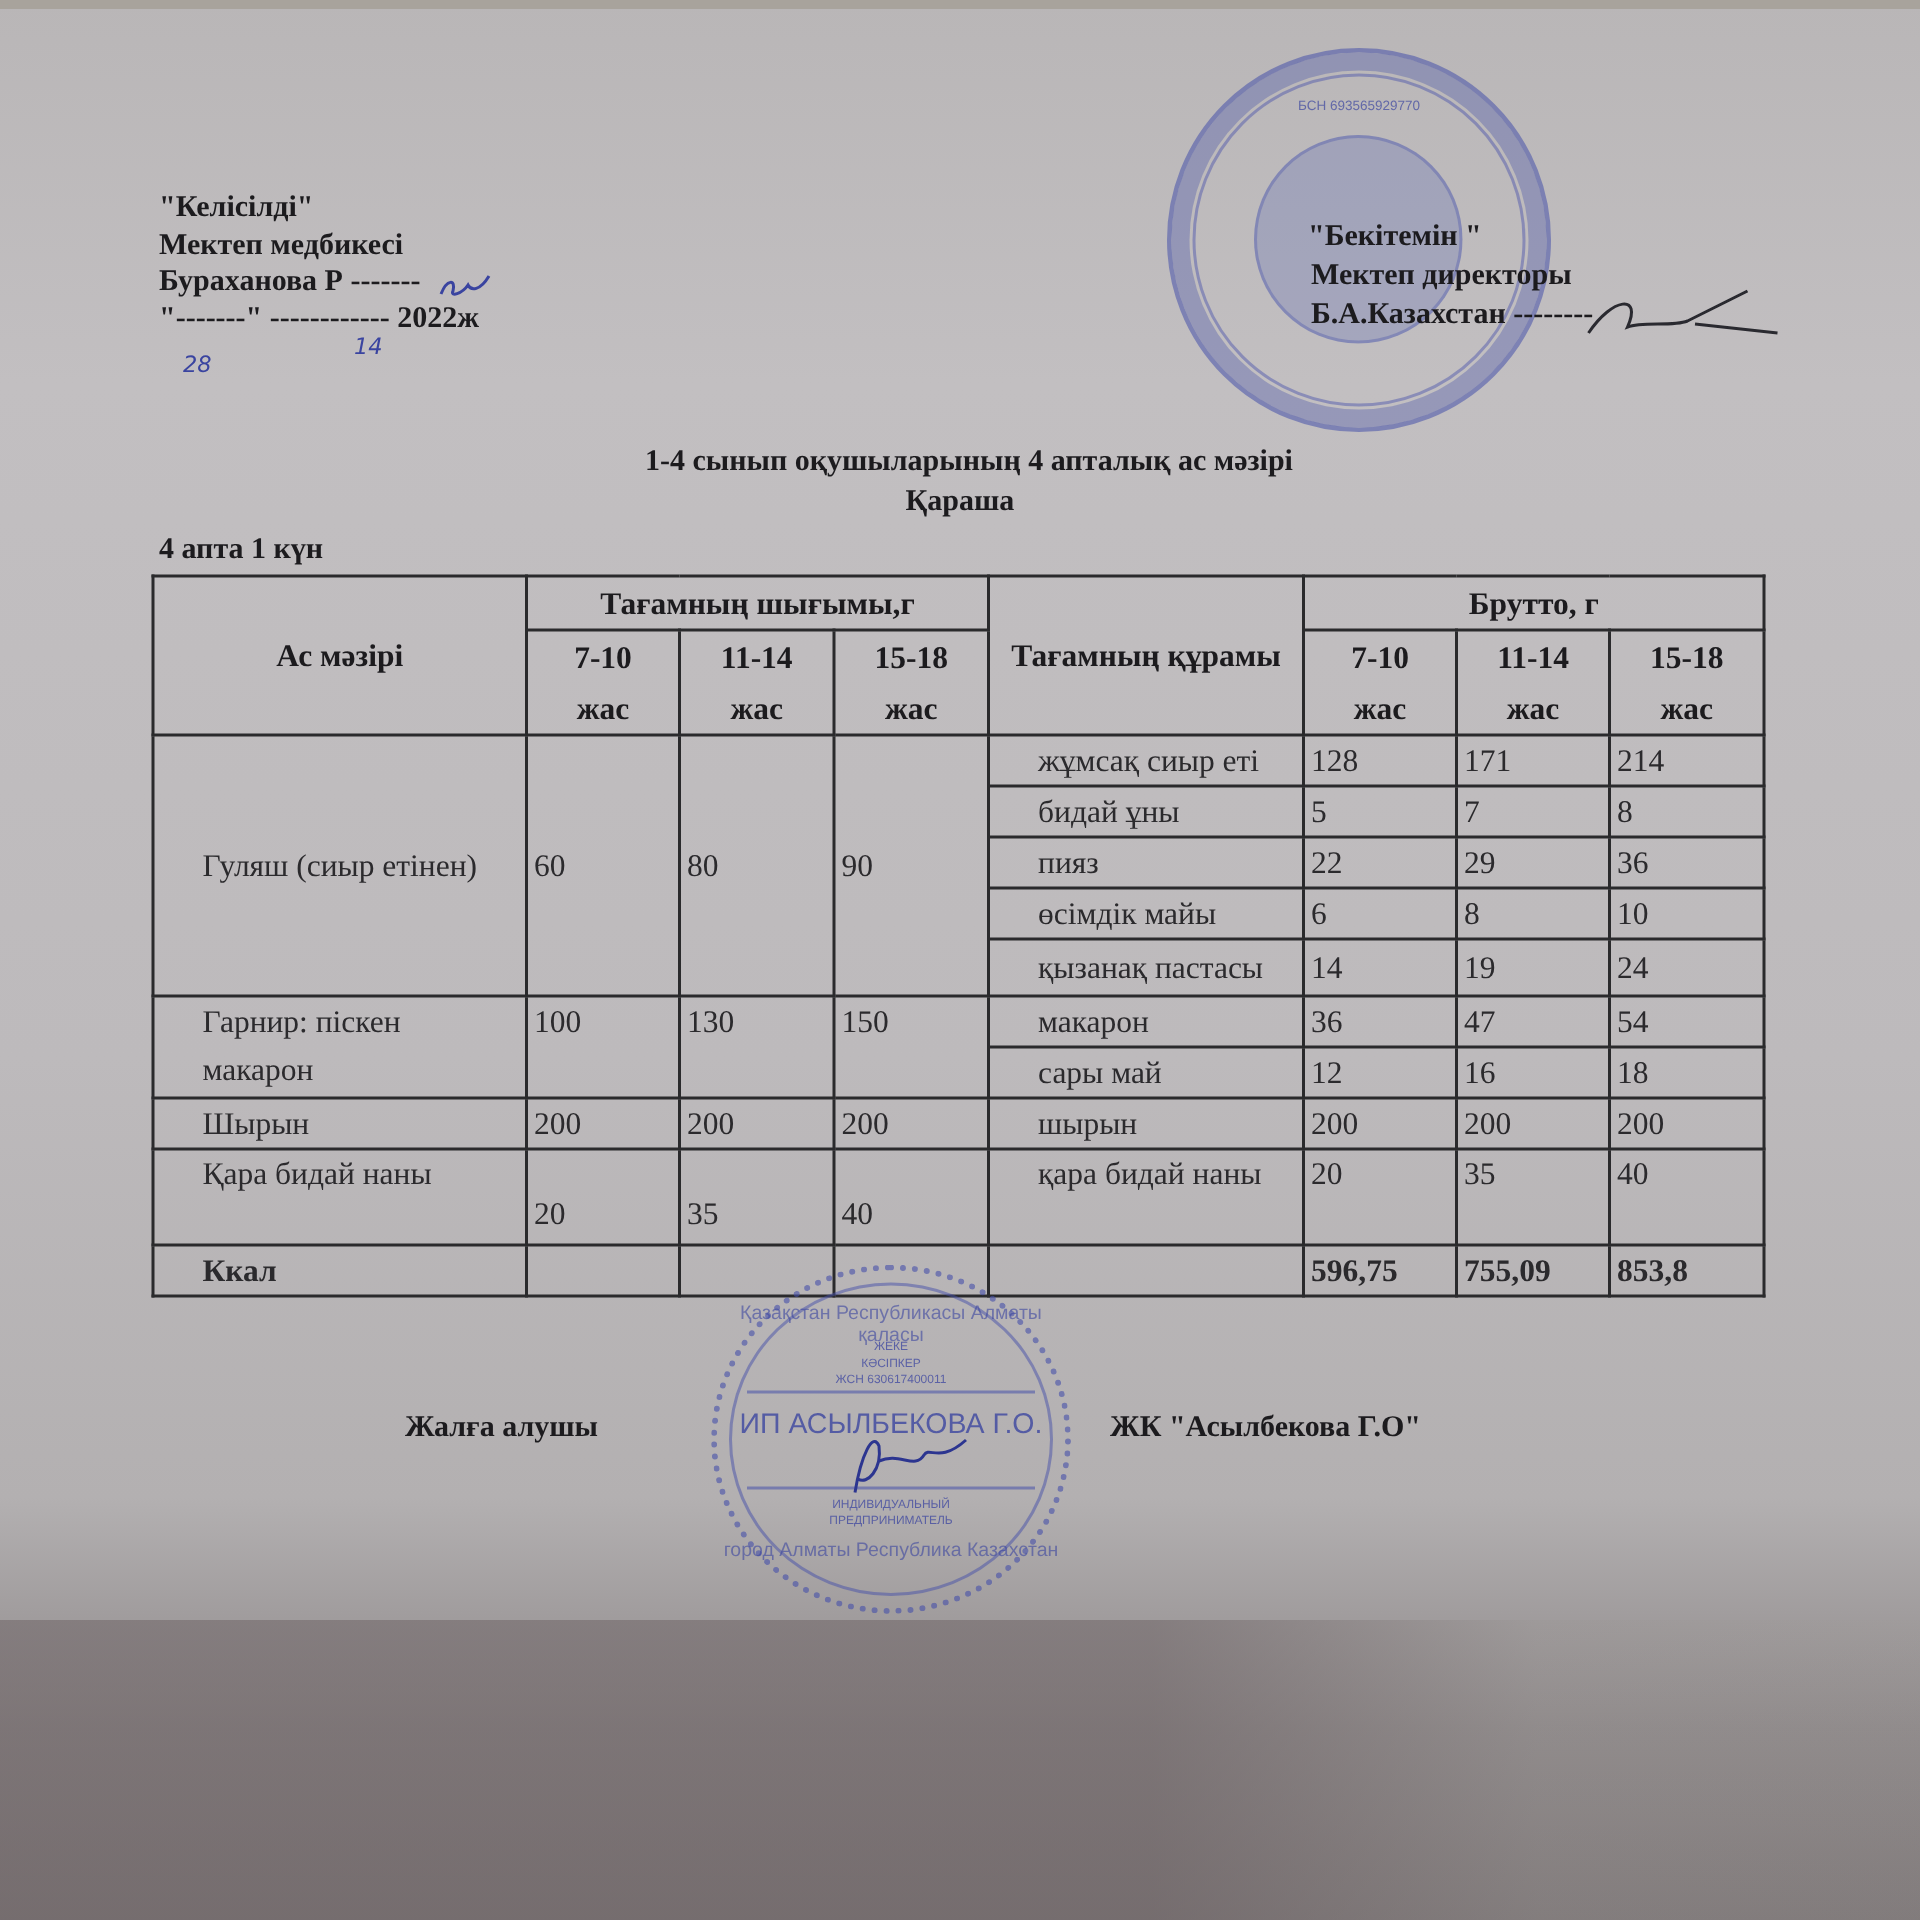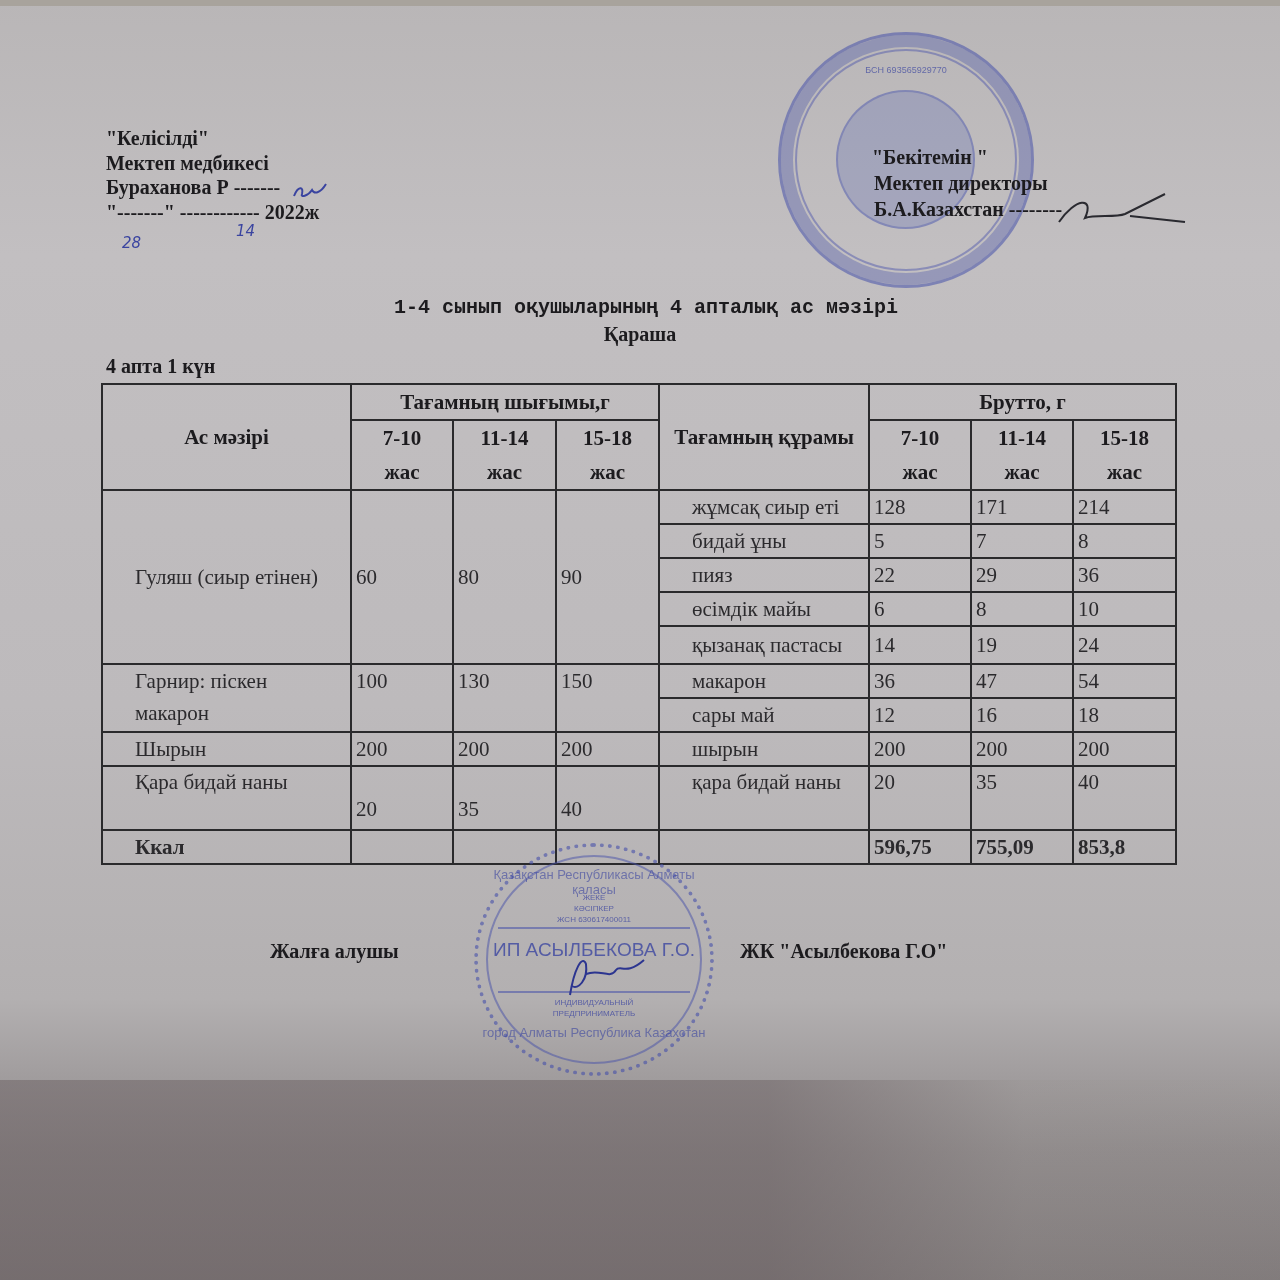--- a/index.html
+++ b/index.html
@@ -11,21 +11,21 @@
   .shade { position: absolute; left: 0; right: 0; bottom: 0; height: 200px;
     background: linear-gradient(90deg, rgba(110,100,102,0.55) 0%, rgba(110,100,102,0.55) 60%, rgba(150,145,142,0.2) 80%, rgba(160,155,150,0.1) 100%); }
   .topedge { position: absolute; left: 0; top: 0; right: 0; height: 6px; background: #a8a39c; }
   .abs { position: absolute; }
   .bold { font-weight: bold; }
 
   .left-block { left: 106px; top: 126px; font-size: 20px; line-height: 24.5px; font-weight: bold; }
   .right-block { left: 872px; top: 144px; font-size: 20px; line-height: 26px; font-weight: bold; }
   .right-block .l2 { padding-left: 2px; }
 
-  .title { left: 0; width: 1280px; top: 296px; text-align: center; font-size: 20px; font-weight: bold; font-family: Liberation Mono, monospace; }
+  .title { left: 0; width: 1280px; top: 296px; text-align: center; font-size: 20px; font-weight: bold; }
   .title .t1 { padding-left: 0px; margin-left: 12px; }
   .subtitle { left: 0; width: 1280px; top: 323px; text-align: center; font-size: 20px; font-weight: bold; }
   .week { left: 106px; top: 355px; font-size: 20px; font-weight: bold; }
 
   table.menu { position: absolute; left: 101px; top: 383px; border-collapse: collapse; table-layout: fixed; width: 1074px; font-size: 21px; }
   table.menu td, table.menu th { border: 2px solid #2a2a2c; padding: 0 4px; vertical-align: middle; }
   table.menu th { font-weight: bold; text-align: center; line-height: 34px; }
   table.menu td.num { text-align: left; color: #2b2a2d; }
   table.menu td.txt { text-align: left; color: #2b2a2d; padding-left: 32px; }
   .hdr-sub { line-height: 34px; padding-left: 16px; }

